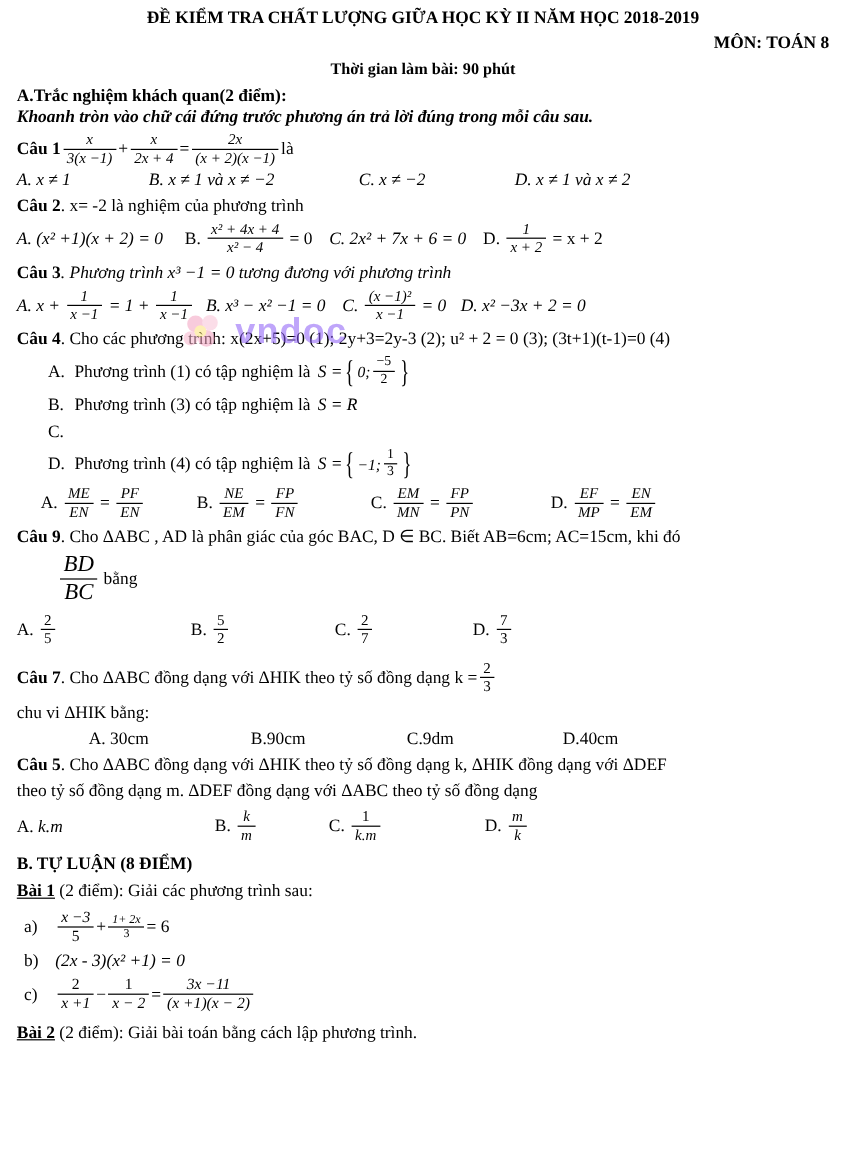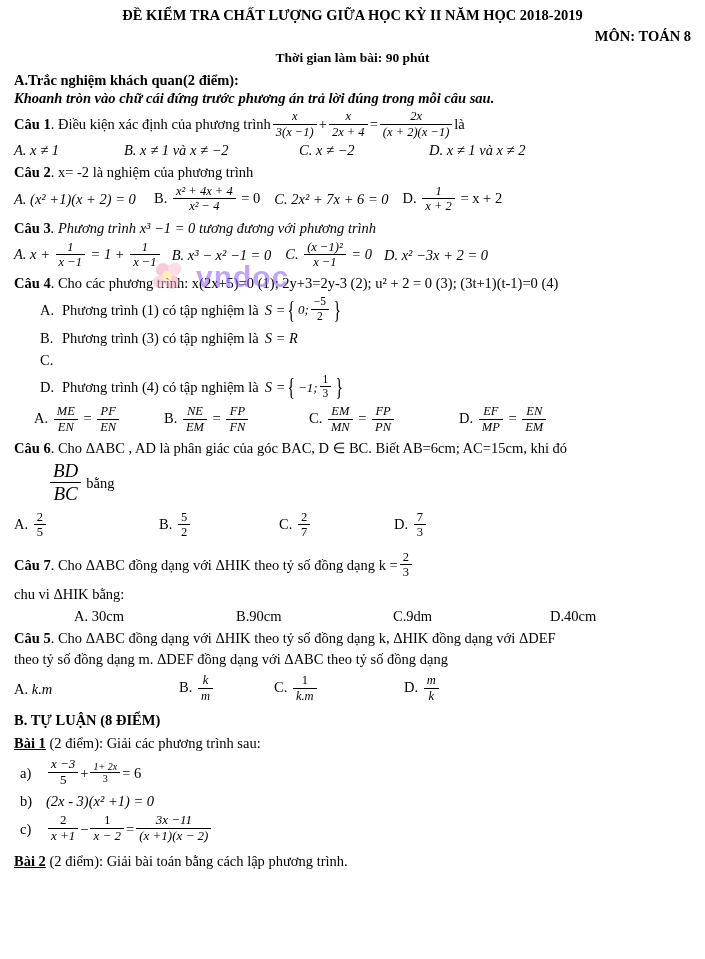--- a/index.html
+++ b/index.html
@@ -148,21 +148,20 @@
 
   <div class="hdr">ĐỀ KIỂM TRA CHẤT LƯỢNG GIỮA HỌC KỲ II NĂM HỌC 2018-2019</div>
   <div class="hdr2">MÔN: TOÁN 8</div>
   <div class="hdr3">Thời gian làm bài: 90 phút</div>
 
   <div class="secA">A.Trắc nghiệm khách quan(2 điểm):</div>
   <div class="secA-it">Khoanh tròn vào chữ cái đứng trước phương án trả lời đúng trong mỗi câu sau.</div>
 
   <div class="q spacer-row">
     <span class="qlabel">Câu 1</span>
-    <span>. Điều kiện xác định của phương trình</span>
     <span class="frac">
       <span class="num it">x</span>
       <span class="den it">3(x −1)</span>
     </span>
     <span>+</span>
     <span class="frac">
       <span class="num it">x</span>
       <span class="den it">2x + 4</span>
     </span>
     <span>=</span>
@@ -296,21 +295,21 @@
     </span>
     <span class="ans">
       <span>D.</span>
       <span class="frac"><span class="num it">EF</span><span class="den it">MP</span></span>
       <span>=</span>
       <span class="frac"><span class="num it">EN</span><span class="den it">EM</span></span>
     </span>
   </div>
 
   <div class="q">
-    <span class="qlabel">Câu 6</span><span>. Cho ΔABC , AD là phân giác của góc BAC, D ∈ BC.  Biết AB=6cm; AC=15cm, khi đó</span>
+    <span class="qlabel">Câu 9</span><span>. Cho ΔABC , AD là phân giác của góc BAC, D ∈ BC.  Biết AB=6cm; AC=15cm, khi đó</span>
   </div>
   <div class="ans-row">
     <span class="frac" style="font-size:19px;margin-left:36px;">
       <span class="num it">BD</span>
       <span class="den it">BC</span>
     </span>
     <span style="margin-left:3px;">bằng</span>
   </div>
   <div class="ans-row" style="margin-top:5px;">
     <span class="ans" style="width:145px;">
@@ -333,21 +332,21 @@
 
   <div class="q spacer-row" style="margin-top:10px;">
     <span class="qlabel">Câu 7</span>
     <span>. Cho ΔABC đồng dạng với ΔHIK  theo tỷ số đồng dạng k =</span>
     <span class="frac">
       <span class="num">2</span>
       <span class="den">3</span>
     </span>
   </div>
   <div class="q" style="margin-top:4px;">chu vi ΔHIK  bằng:</div>
-  <div class="ans-row" style="margin-top:3px;gap:27px;">
+  <div class="ans-row" style="margin-top:3px;">
     <span class="ans" style="width:135px; margin-left:60px;">A. 30cm</span>
     <span class="ans" style="width:130px;">B.90cm</span>
     <span class="ans" style="width:130px;">C.9dm</span>
     <span class="ans">D.40cm</span>
   </div>
 
   <div class="q">
     <span class="qlabel">Câu 5</span><span>. Cho ΔABC đồng dạng với ΔHIK  theo tỷ số đồng dạng k, ΔHIK đồng dạng với ΔDEF</span>
   </div>
   <div class="q" style="margin-top:0;">theo tỷ số đồng dạng m. ΔDEF đồng dạng với ΔABC  theo tỷ số đồng dạng</div>

